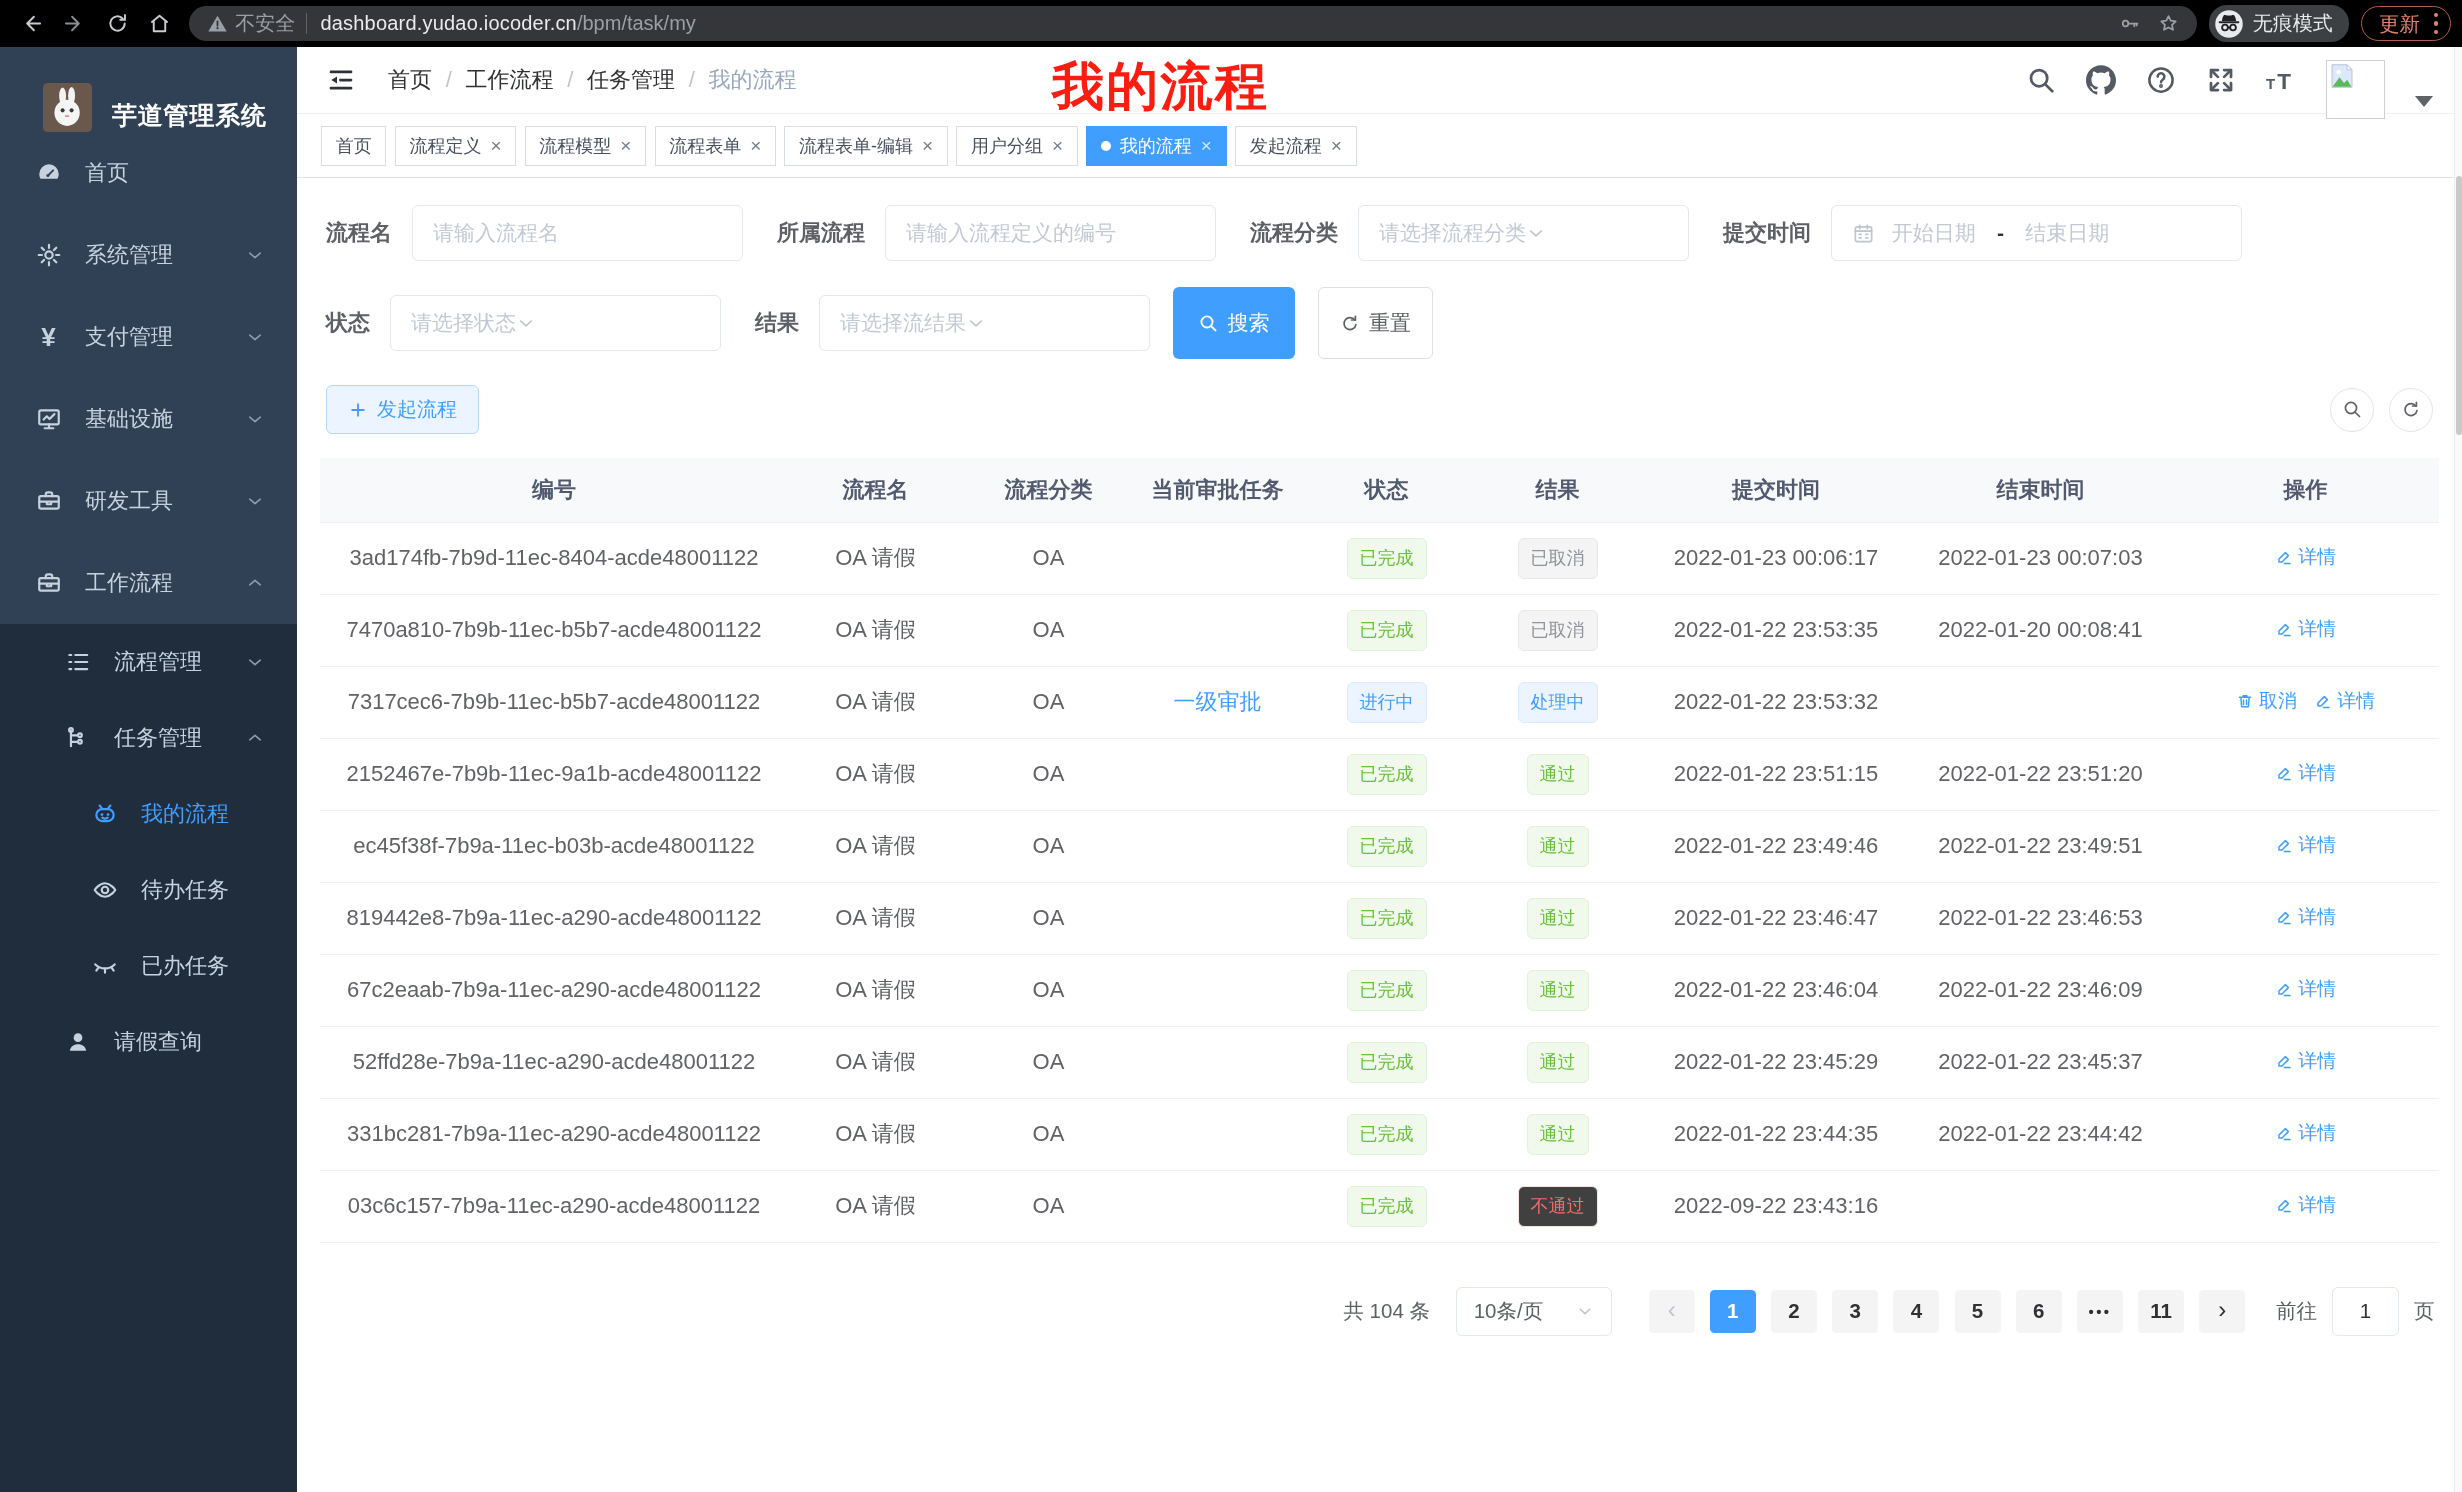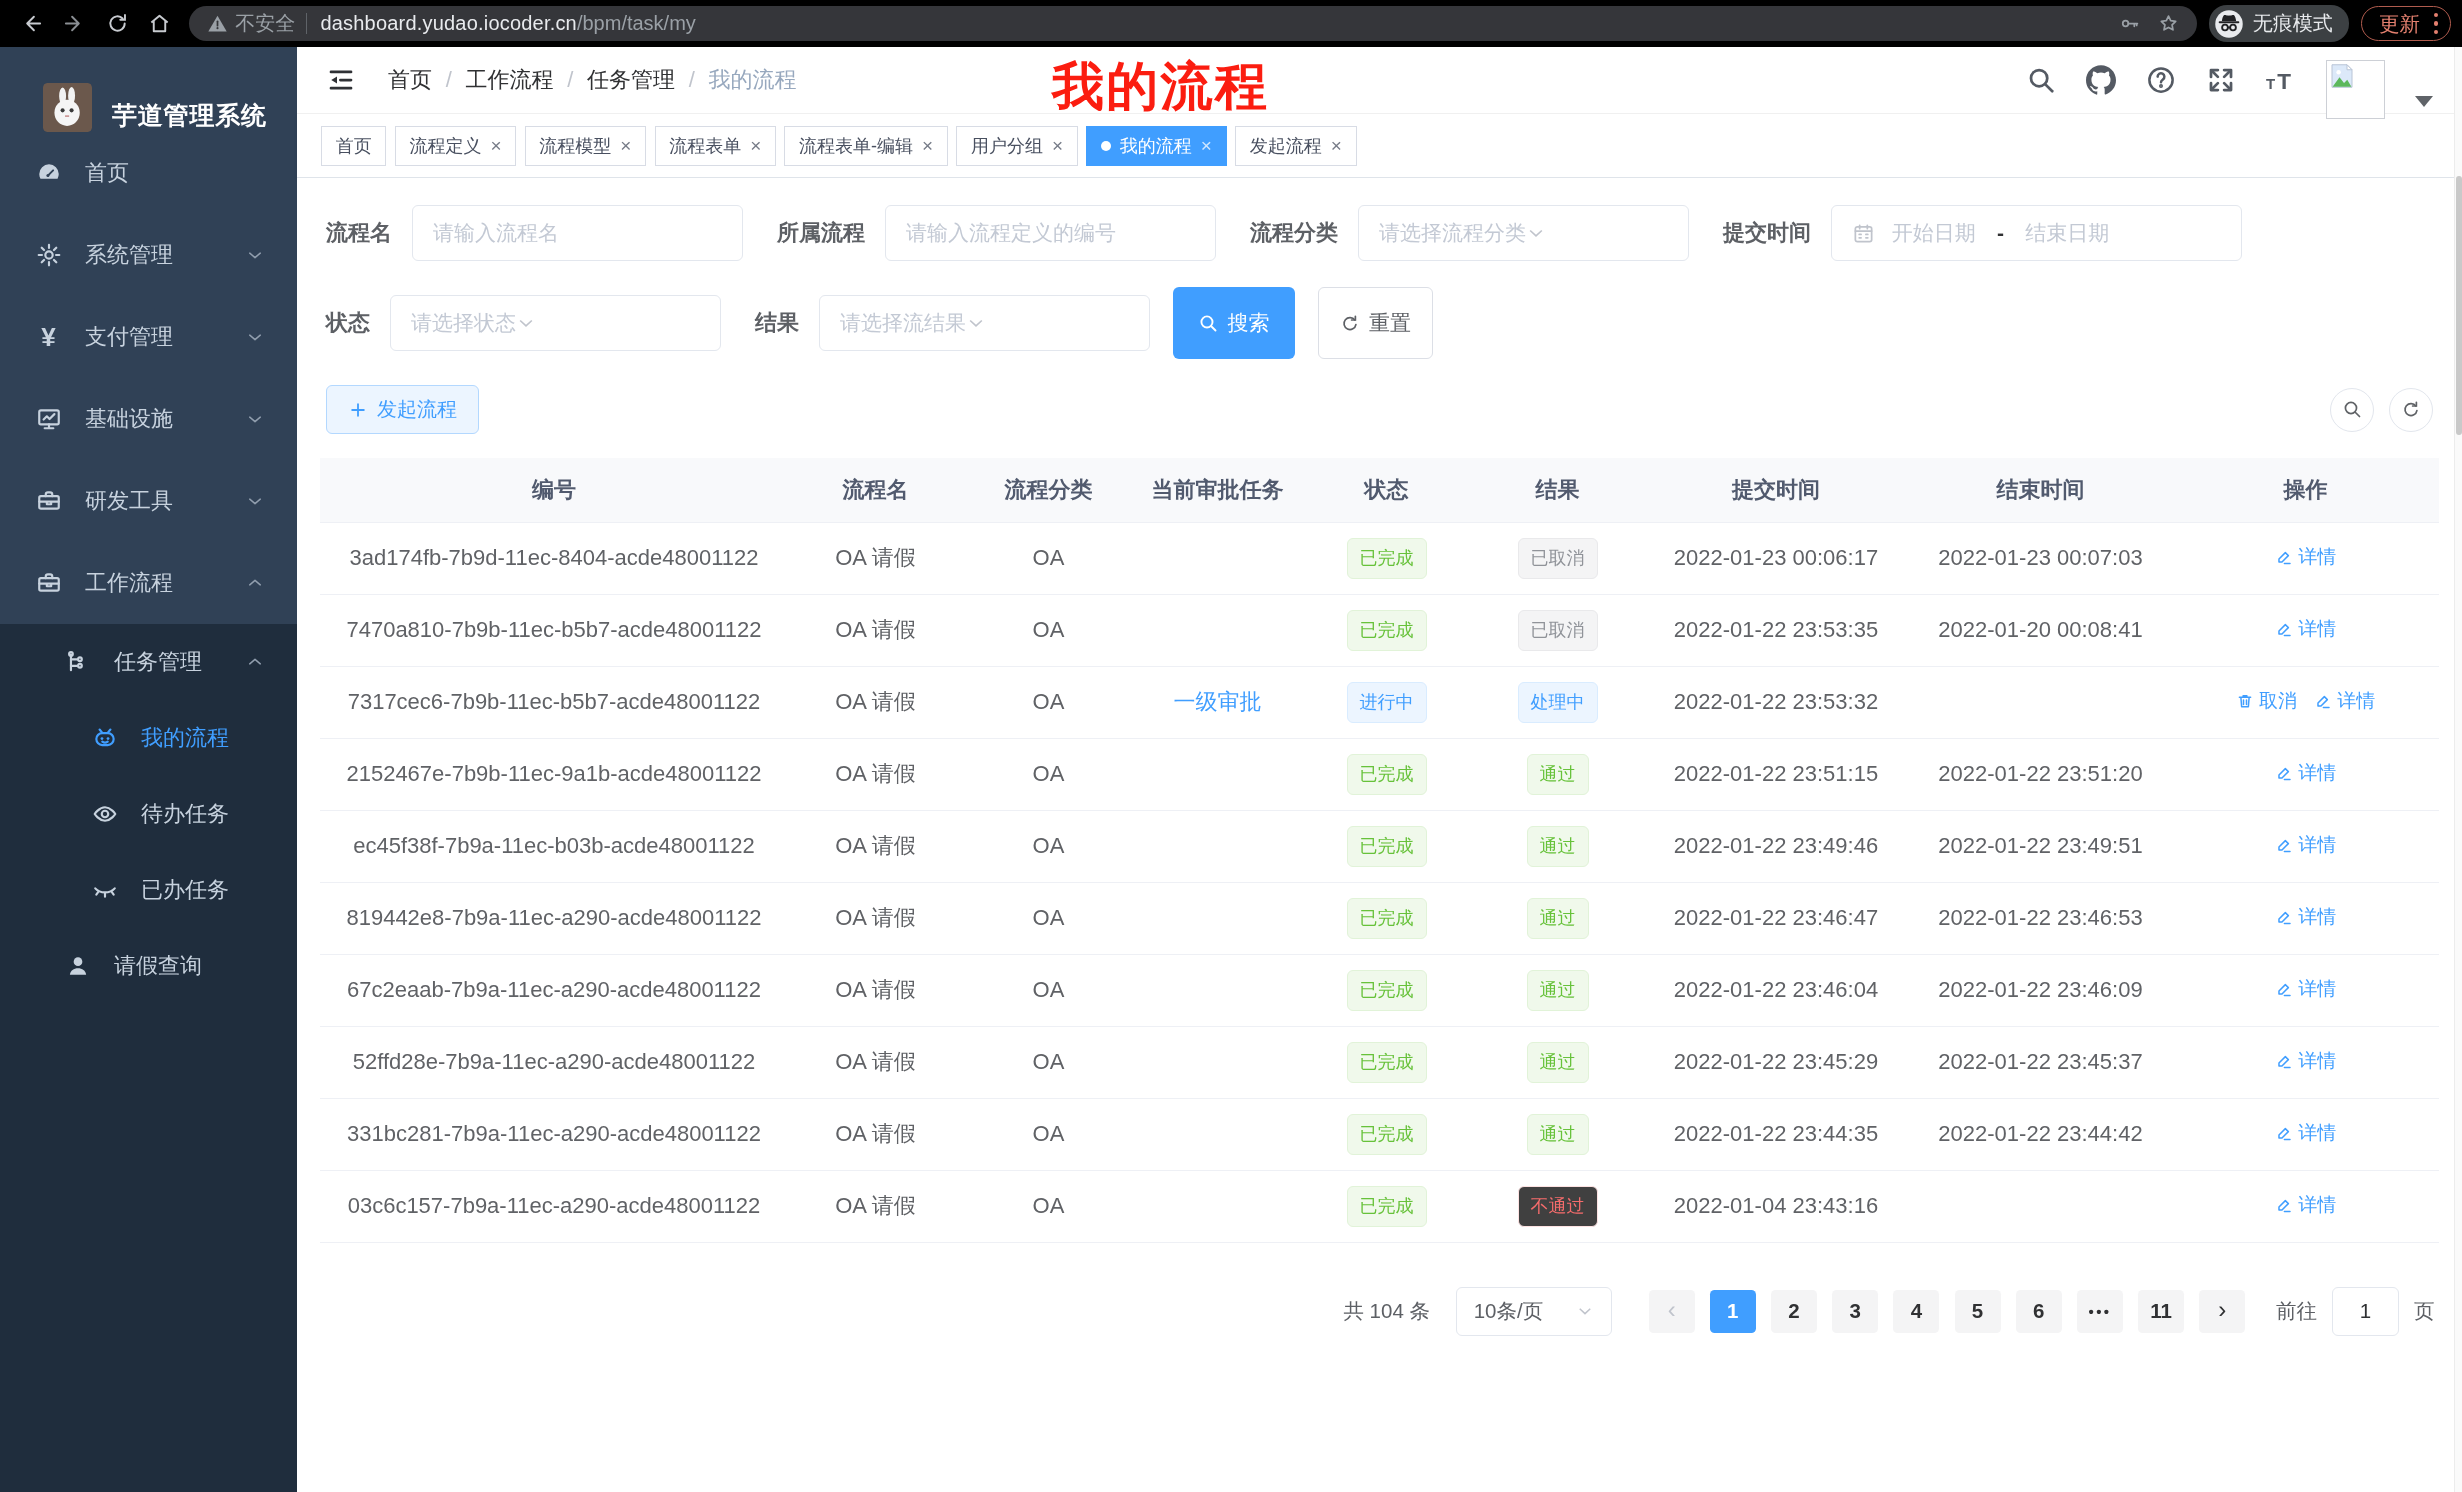--- a/index.html
+++ b/index.html
@@ -300,20 +300,33 @@
           <span class="mi-label">工作流程</span>
           <span class="mi-arrow up">
             <svg viewBox="0 0 24 24" fill="none" stroke="currentColor" stroke-width="2" stroke-linecap="round" stroke-linejoin="round">
               <path d="M5 9.5l7 6 7-6"></path>
             </svg>
           </span>
         </div>
         <div class="menu-item level1 dark sub">
           <span class="mi-icon">
             <svg viewBox="0 0 24 24" fill="none" stroke="currentColor" stroke-width="2" stroke-linecap="round" stroke-linejoin="round">
+              <path d="M9.5 5.5h11M9.5 12h11M9.5 18.5h11M4 5.5h1.8M4 12h1.8M4 18.5h1.8"></path>
+            </svg>
+          </span>
+          <span class="mi-label">流程管理</span>
+          <span class="mi-arrow down">
+            <svg viewBox="0 0 24 24" fill="none" stroke="currentColor" stroke-width="2" stroke-linecap="round" stroke-linejoin="round">
+              <path d="M5 9.5l7 6 7-6"></path>
+            </svg>
+          </span>
+        </div>
+        <div class="menu-item level1 dark sub">
+          <span class="mi-icon">
+            <svg viewBox="0 0 24 24" fill="none" stroke="currentColor" stroke-width="2" stroke-linecap="round" stroke-linejoin="round">
               <path d="M5.5 5v14.5"></path>
               <circle cx="5.5" cy="4.5" r="1.7"></circle>
               <path d="M5.5 9.5h6M5.5 15.5h6"></path>
               <circle cx="13.8" cy="9.5" r="1.7"></circle>
               <circle cx="13.8" cy="15.5" r="1.7"></circle>
             </svg>
           </span>
           <span class="mi-label">任务管理</span>
           <span class="mi-arrow up">
             <svg viewBox="0 0 24 24" fill="none" stroke="currentColor" stroke-width="2" stroke-linecap="round" stroke-linejoin="round">
@@ -768,21 +781,21 @@
                   <span>详情</span>
                 </a></td>
             </tr>
             <tr>
               <td>03c6c157-7b9a-11ec-a290-acde48001122</td>
               <td>OA 请假</td>
               <td>OA</td>
               <td></td>
               <td><span class="badge b-success">已完成</span></td>
               <td><span class="badge b-danger">不通过</span></td>
-              <td>2022-01-04 23:43:16</td>
+              <td>2022-09-22 23:43:16</td>
               <td></td>
               <td class="ops"><a class="act">
                   <span>
                     <svg viewBox="0 0 24 24" fill="none" stroke="currentColor" stroke-width="2" stroke-linecap="round" stroke-linejoin="round">
                       <path d="M13.8 6.2l4 4L9.3 18.7H5.3v-4z"></path>
                       <path d="M12.5 20.8h7.5"></path>
                     </svg>
                   </span>
                   <span>详情</span>
                 </a></td>

